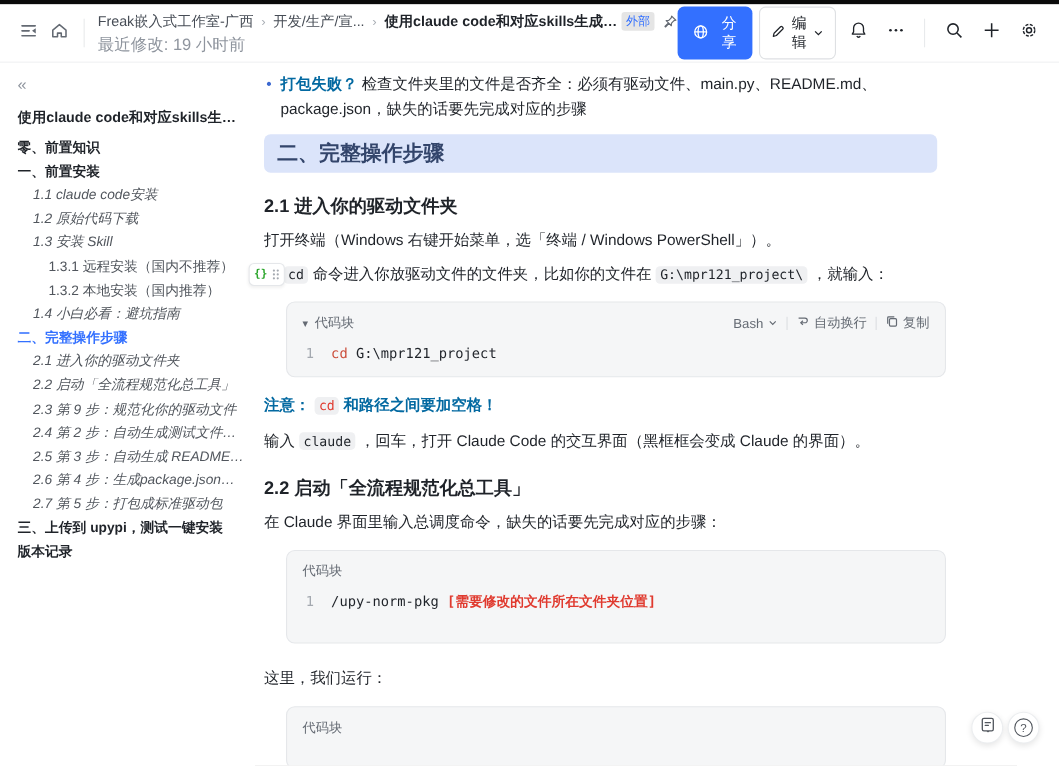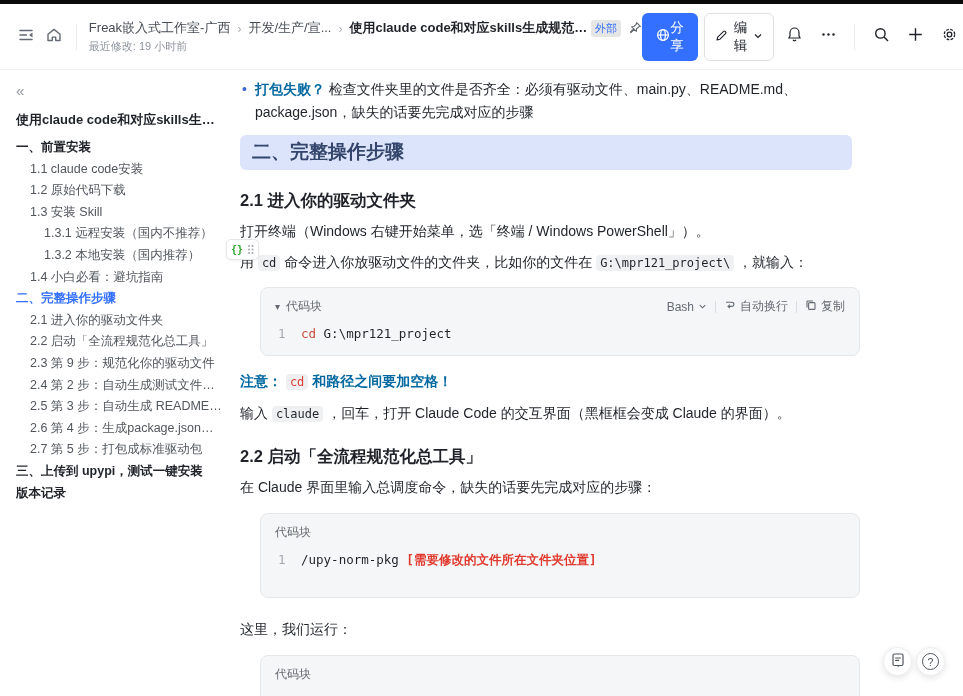--- a/index.html
+++ b/index.html
@@ -2,42 +2,42 @@
 <html><head>
 <meta charset="utf-8">
 <style>
   * { box-sizing: border-box; margin: 0; padding: 0; }
   html,body { background:#e8e8e8; }
   body { font-family:"Liberation Sans","DejaVu Sans",sans-serif; color:#1f2329; }
   .screen { position:relative; width:963px; height:696px; background:#fff; overflow:hidden; margin:0 auto; }
   .topstrip { height:4px; background:#0a0a0a; }
 
   
-  .header { height:66px; display:flex; align-items:center; padding:0 0 0 12px; background:#fff; border-bottom:1px solid #f0f1f2; }
+  .header { height:53px; display:flex; align-items:center; padding:0 14px 0 12px; background:#fff; border-bottom:1px solid #f0f1f2; }
   .icon-btn { display:flex; align-items:center; justify-content:center; width:28px; height:28px; border-radius:6px; cursor:pointer; flex:0 0 auto; }
   .hdr-divider { width:1px; height:26px; background:#e8eaec; margin:0 12px 0 8px; }
   .crumb-wrap { display:flex; flex-direction:column; justify-content:center; min-width:0; }
   .crumb-row { display:flex; align-items:center; font-size:13px; color:#464c55; white-space:nowrap; }
   .crumb-item { cursor:pointer; }
   .crumb-sep::before { content:"›"; color:#a9aeb5; margin:0 7px; font-size:12px; }
   .crumb-last { font-weight:700; color:#1f2329; max-width:330px; overflow:hidden; text-overflow:ellipsis; }
   .badge-ext { margin-left:0; font-size:11px; color:#3370ff; background:#e5e5e5; border-radius:3px; padding:1px 4px; font-weight:400;font-family:Liberation Mono, monospace; }
   .pin { margin-left:7px; display:flex; }
-  .modified { font-size:11px; color:#8f959e; margin-top:2px; }
+  .modified { font-size:15px; color:#8f959e; margin-top:2px; }
   .hdr-right { margin-left:auto; display:flex; align-items:center; gap:6px; }
-  .btn-share { display:flex; align-items:center; gap:0; background:#3370ff; color:#fff; font-size:13.5px; border:none; border-radius:6px; padding:6px 14px; cursor:pointer; font-family:inherit; }
+  .btn-share { display:flex; align-items:center; gap:12px; background:#3370ff; color:#fff; font-size:13.5px; border:none; border-radius:6px; padding:6px 14px; cursor:pointer; font-family:inherit; }
   .btn-edit { display:flex; align-items:center; gap:6px; background:#fff; color:#1f2329; font-size:13.5px; border:1px solid #dee0e3; border-radius:6px; padding:5px 10px; cursor:pointer; font-family:inherit; }
 
   
   .body-row { display:flex; height:641px; }
   .sidebar { width:230px; flex:0 0 230px; padding:12px 6px 0 16px; overflow:hidden; }
   .collapse { font-size:15px; color:#8f959e; cursor:pointer; width:20px; }
   .side-title { font-size:13px; font-weight:700; color:#1f2329; margin:12px 0 8px; white-space:nowrap; overflow:hidden; text-overflow:ellipsis; cursor:pointer; }
   .toc-item { font-size:12.5px; color:#51565d; line-height:21.6px; white-space:nowrap; overflow:hidden; text-overflow:ellipsis; cursor:pointer; }
-  .toc-item.lv1 { padding-left:14px; }
+  .toc-item.lv1 { padding-left:14px;font-style:italic; }
   .toc-item.lv2 { padding-left:28px; }
   .toc-item.hd { color:#1f2329; font-weight:700; }
   .toc-item.active { color:#3370ff; font-weight:700; }
 
   .main { flex:1; padding:8px 0 0 10px; position:relative; }
 
   
   .bullet-row { display:flex; width:614px; font-size:14px; line-height:23px; }
   .bullet-dot { color:#3b68d0; margin:0 8px 0 2px; }
   .red { color:#0369a1; font-weight:700; }
@@ -173,20 +173,21 @@
         </span>
       </div>
     </div>
   </div>
 
   <div class="body-row">
 
     <div class="sidebar">
       <div class="collapse">«</div>
       <div class="side-title">使用claude code和对应skills生成规范...</div>
+      <div class="toc-item hd">零、前置知识</div>
       <div class="toc-item hd">一、前置安装</div>
       <div class="toc-item lv1">1.1 claude code安装</div>
       <div class="toc-item lv1">1.2 原始代码下载</div>
       <div class="toc-item lv1">1.3 安装 Skill</div>
       <div class="toc-item lv2">1.3.1 远程安装（国内不推荐）</div>
       <div class="toc-item lv2">1.3.2 本地安装（国内推荐）</div>
       <div class="toc-item lv1">1.4 小白必看：避坑指南</div>
       <div class="toc-item hd active">二、完整操作步骤</div>
       <div class="toc-item lv1">2.1 进入你的驱动文件夹</div>
       <div class="toc-item lv1">2.2 启动「全流程规范化总工具」</div>

